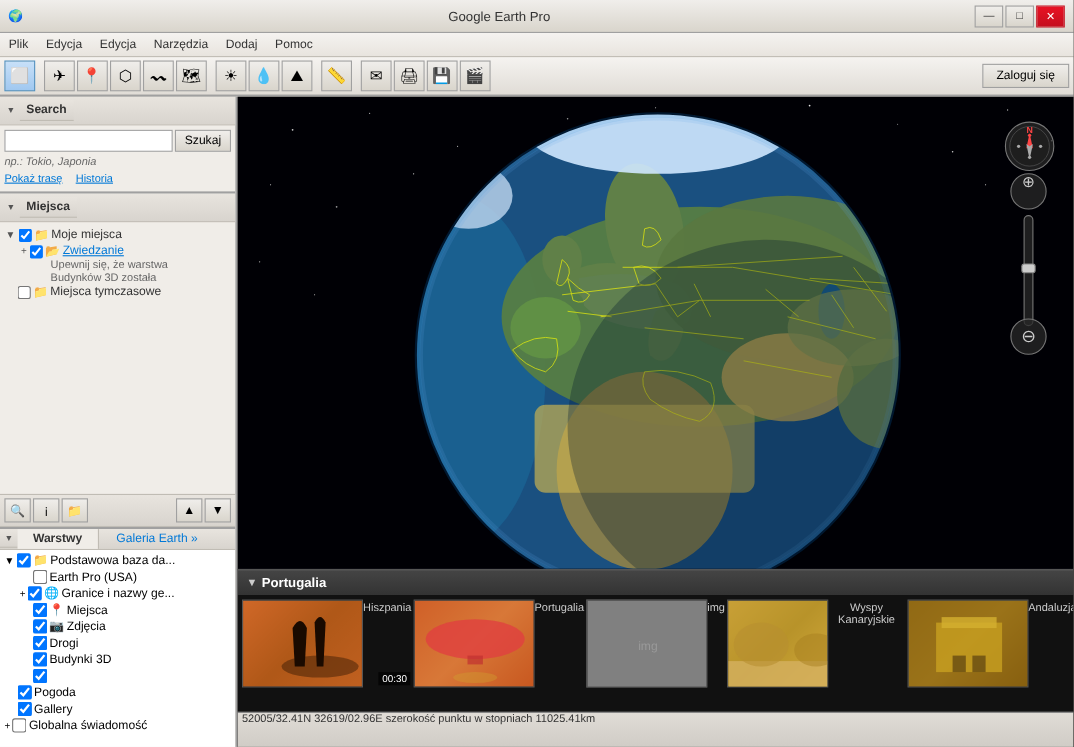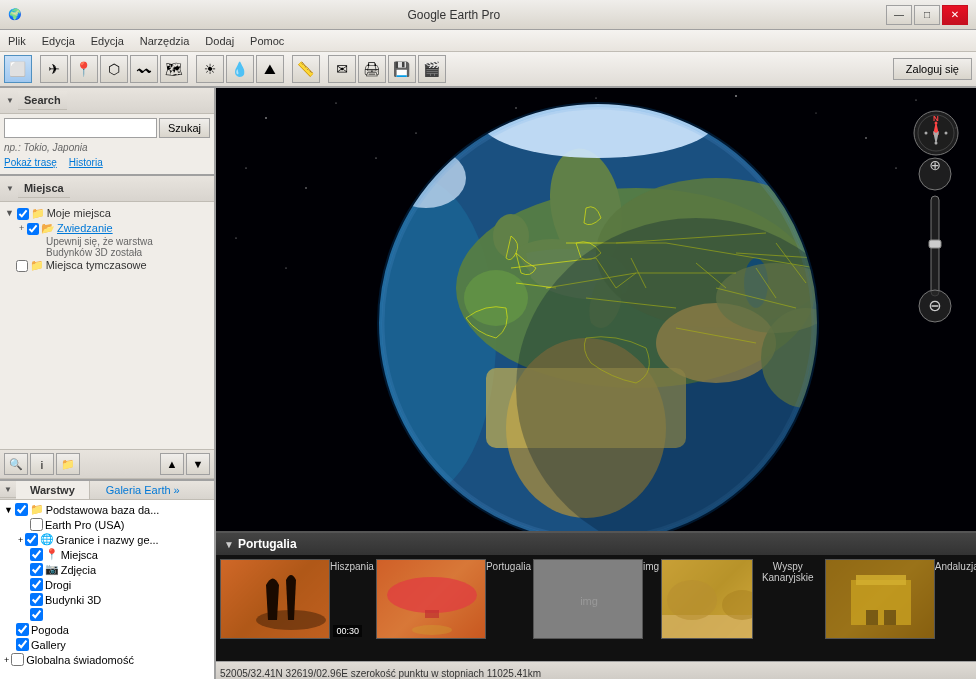--- a/index.html
+++ b/index.html
@@ -321,34 +321,34 @@
     }
     .thumb-label {
       font-size: 10px;
       color: #ccc;
       margin-top: 2px;
       text-align: center;
     }
     .thumb-duration {
       position: absolute;
       bottom: 20px;
-      right: 12px;
+      right: 1px;
       background: rgba(0,0,0,0.7);
       color: #fff;
       font-size: 9px;
       padding: 1px 3px;
     }
 
     
     #statusbar {
-      height: 18px;
+      height: 32px;
       background: linear-gradient(to bottom, #e0dcd6, #d0ccc6);
       border-top: 1px solid #a0a0a0;
       display: flex;
-      align-items: flex-end;
+      align-items: flex-start;
       padding: 0 4px;
       font-size: 10px;
       color: #333;
     }
 
     
     ::-webkit-scrollbar { width: 8px; }
     ::-webkit-scrollbar-track { background: #e0dcd6; }
     ::-webkit-scrollbar-thumb { background: #a0a0a0; border: 1px solid #888; }
   </style>

